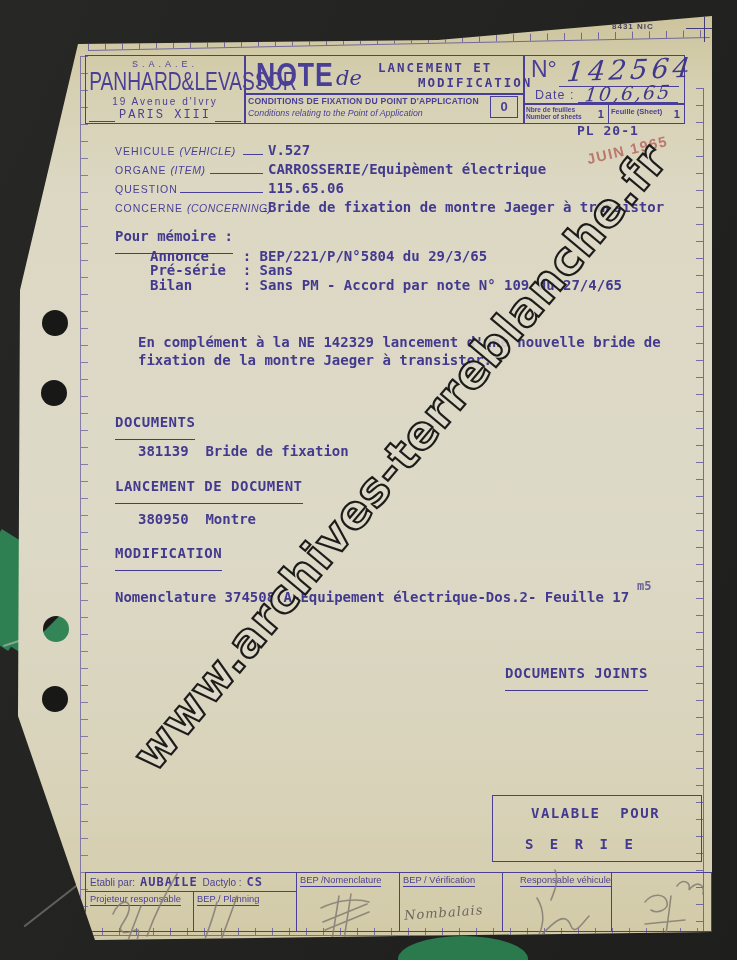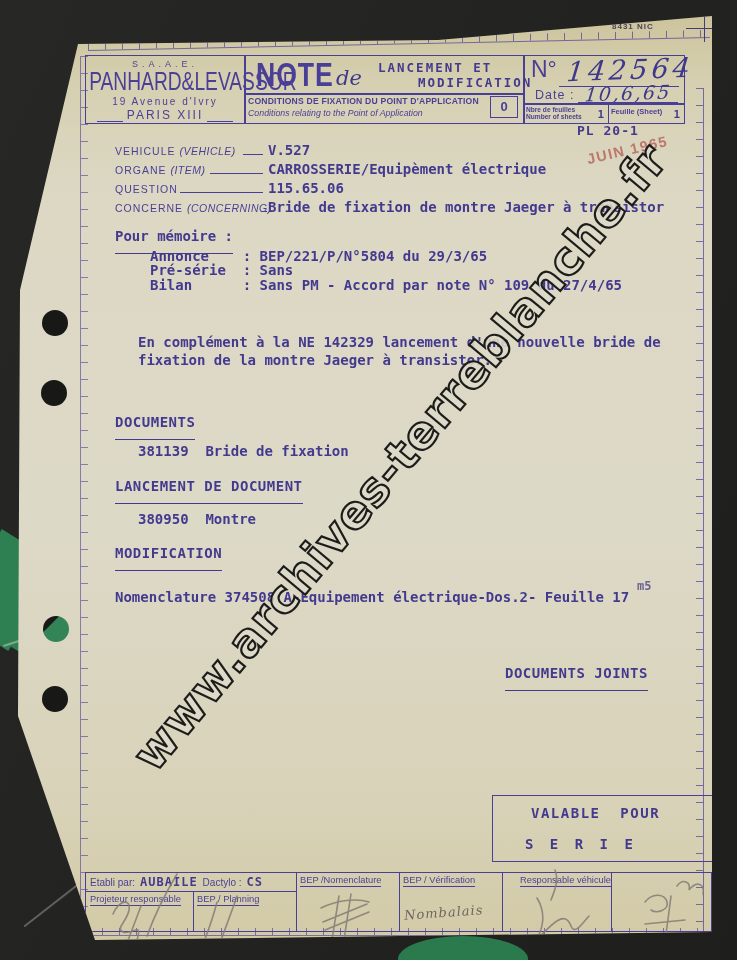--- a/index.html
+++ b/index.html
@@ -47,21 +47,21 @@
   .hw{font-family:"DejaVu Serif","Liberation Serif",serif;font-style:italic;color:#3f378c;}
   .u{border-bottom:1.6px solid currentColor;padding-bottom:9px;display:inline-block;}
 
   
   .hdr{left:67px;top:39px;width:598px;height:67px;border:1.6px solid var(--ink);}
   .hdr .vdiv,.hdr .hdiv{position:absolute;background:var(--ink);}
   .company{position:absolute;left:0;top:0;width:158px;height:67px;text-align:center;}
   .company .grp{margin-top:3px;font-size:9px;letter-spacing:4px;color:var(--ink);}
   .company .nm{font-size:20px;color:var(--ink);transform:scale(.96,1.25);transform-origin:center;white-space:nowrap;margin-top:1px;}
   .company .ad{font-size:10px;letter-spacing:2px;color:var(--ink);margin-top:3px;white-space:nowrap;}
-  .company .ct{font-size:12px;letter-spacing:2px;color:var(--ink);display:flex;align-items:flex-end;justify-content:center;gap:4px;margin-top:1px;}
+  .company .ct{font-size:12px;letter-spacing:2px;color:var(--ink);display:flex;align-items:flex-end;justify-content:center;gap:4px;margin-top:1px;font-family:Liberation Mono, monospace;}
   .company .rule{display:inline-block;width:26px;border-bottom:1.4px solid var(--ink);height:10px;}
   .notebox{position:absolute;left:164px;top:0;width:279px;height:37px;padding-left:6px;}
   .noteword{position:absolute;left:6px;top:1px;font-size:29px;font-weight:bold;color:var(--ink);letter-spacing:1px;transform:scale(.92,1.12);transform-origin:left top;}
   .notede{position:absolute;left:86px;top:10px;font-size:21px;}
   .notesub1{position:absolute;left:128px;top:4px;font-size:12.5px;letter-spacing:2px;}
   .notesub2{position:absolute;left:168px;top:19px;font-size:12.5px;letter-spacing:2px;}
   .condfr{position:absolute;left:4px;top:3px;font-size:8.6px;font-weight:bold;letter-spacing:.2px;color:var(--ink);white-space:nowrap;}
   .conden{position:absolute;left:4px;top:15px;font-size:8.8px;font-style:italic;color:var(--ink);white-space:nowrap;}
   .condval{position:absolute;right:5px;top:3px;width:26px;height:20px;border:1.5px solid var(--ink);text-align:center;font-size:13px;line-height:20px;color:var(--ink);font-weight:bold;}
   .nlabel{position:absolute;left:8px;top:0px;font-size:23px;color:var(--ink);}
@@ -83,21 +83,21 @@
   .frow .lab i{font-style:italic;letter-spacing:.5px;margin-top:36px;}
   .frow .ln{position:absolute;bottom:2px;border-bottom:1.4px solid var(--ink);}
   .frow .val{position:absolute;left:153px;bottom:-1px;font-size:14px;white-space:nowrap;}
 
   .twline{position:absolute;font-size:14px;white-space:pre;}
   .memoline{position:absolute;left:132px;font-size:14px;white-space:pre;}
   .heading{font-size:14px;letter-spacing:.5px;}
   .mnote{color:#6b6394;font-size:12px;}
 
   
-  .valbox{left:474px;top:779px;width:208px;height:65px;border:1.6px solid var(--ink);padding-left:12px;}
+  .valbox{left:474px;top:779px;width:208px;height:65px;border:1.6px solid var(--ink);}
   .valbox .l1{position:absolute;left:38px;top:9px;font-size:14px;letter-spacing:1.5px;white-space:pre;}
   .valbox .l2{position:absolute;left:32px;top:40px;font-size:14px;letter-spacing:4px;white-space:pre;}
 
   
   .ftable{left:67px;top:856px;width:625px;height:58px;border:1.5px solid var(--ink);}
   .ftable .cell{position:absolute;box-sizing:border-box;}
   .fhead{font-size:9.3px;color:var(--ink);padding:2px 0 0 4px;white-space:nowrap;}
   .fhead span{border-bottom:1.2px solid var(--ink);padding-bottom:1px;}
   .etabli{left:0;top:0;width:210px;height:19px;border-bottom:1.3px solid var(--ink);display:flex;align-items:center;gap:5px;padding-left:4px;box-sizing:border-box;}
   .etabli .pl{font-size:10px;color:var(--ink);}

